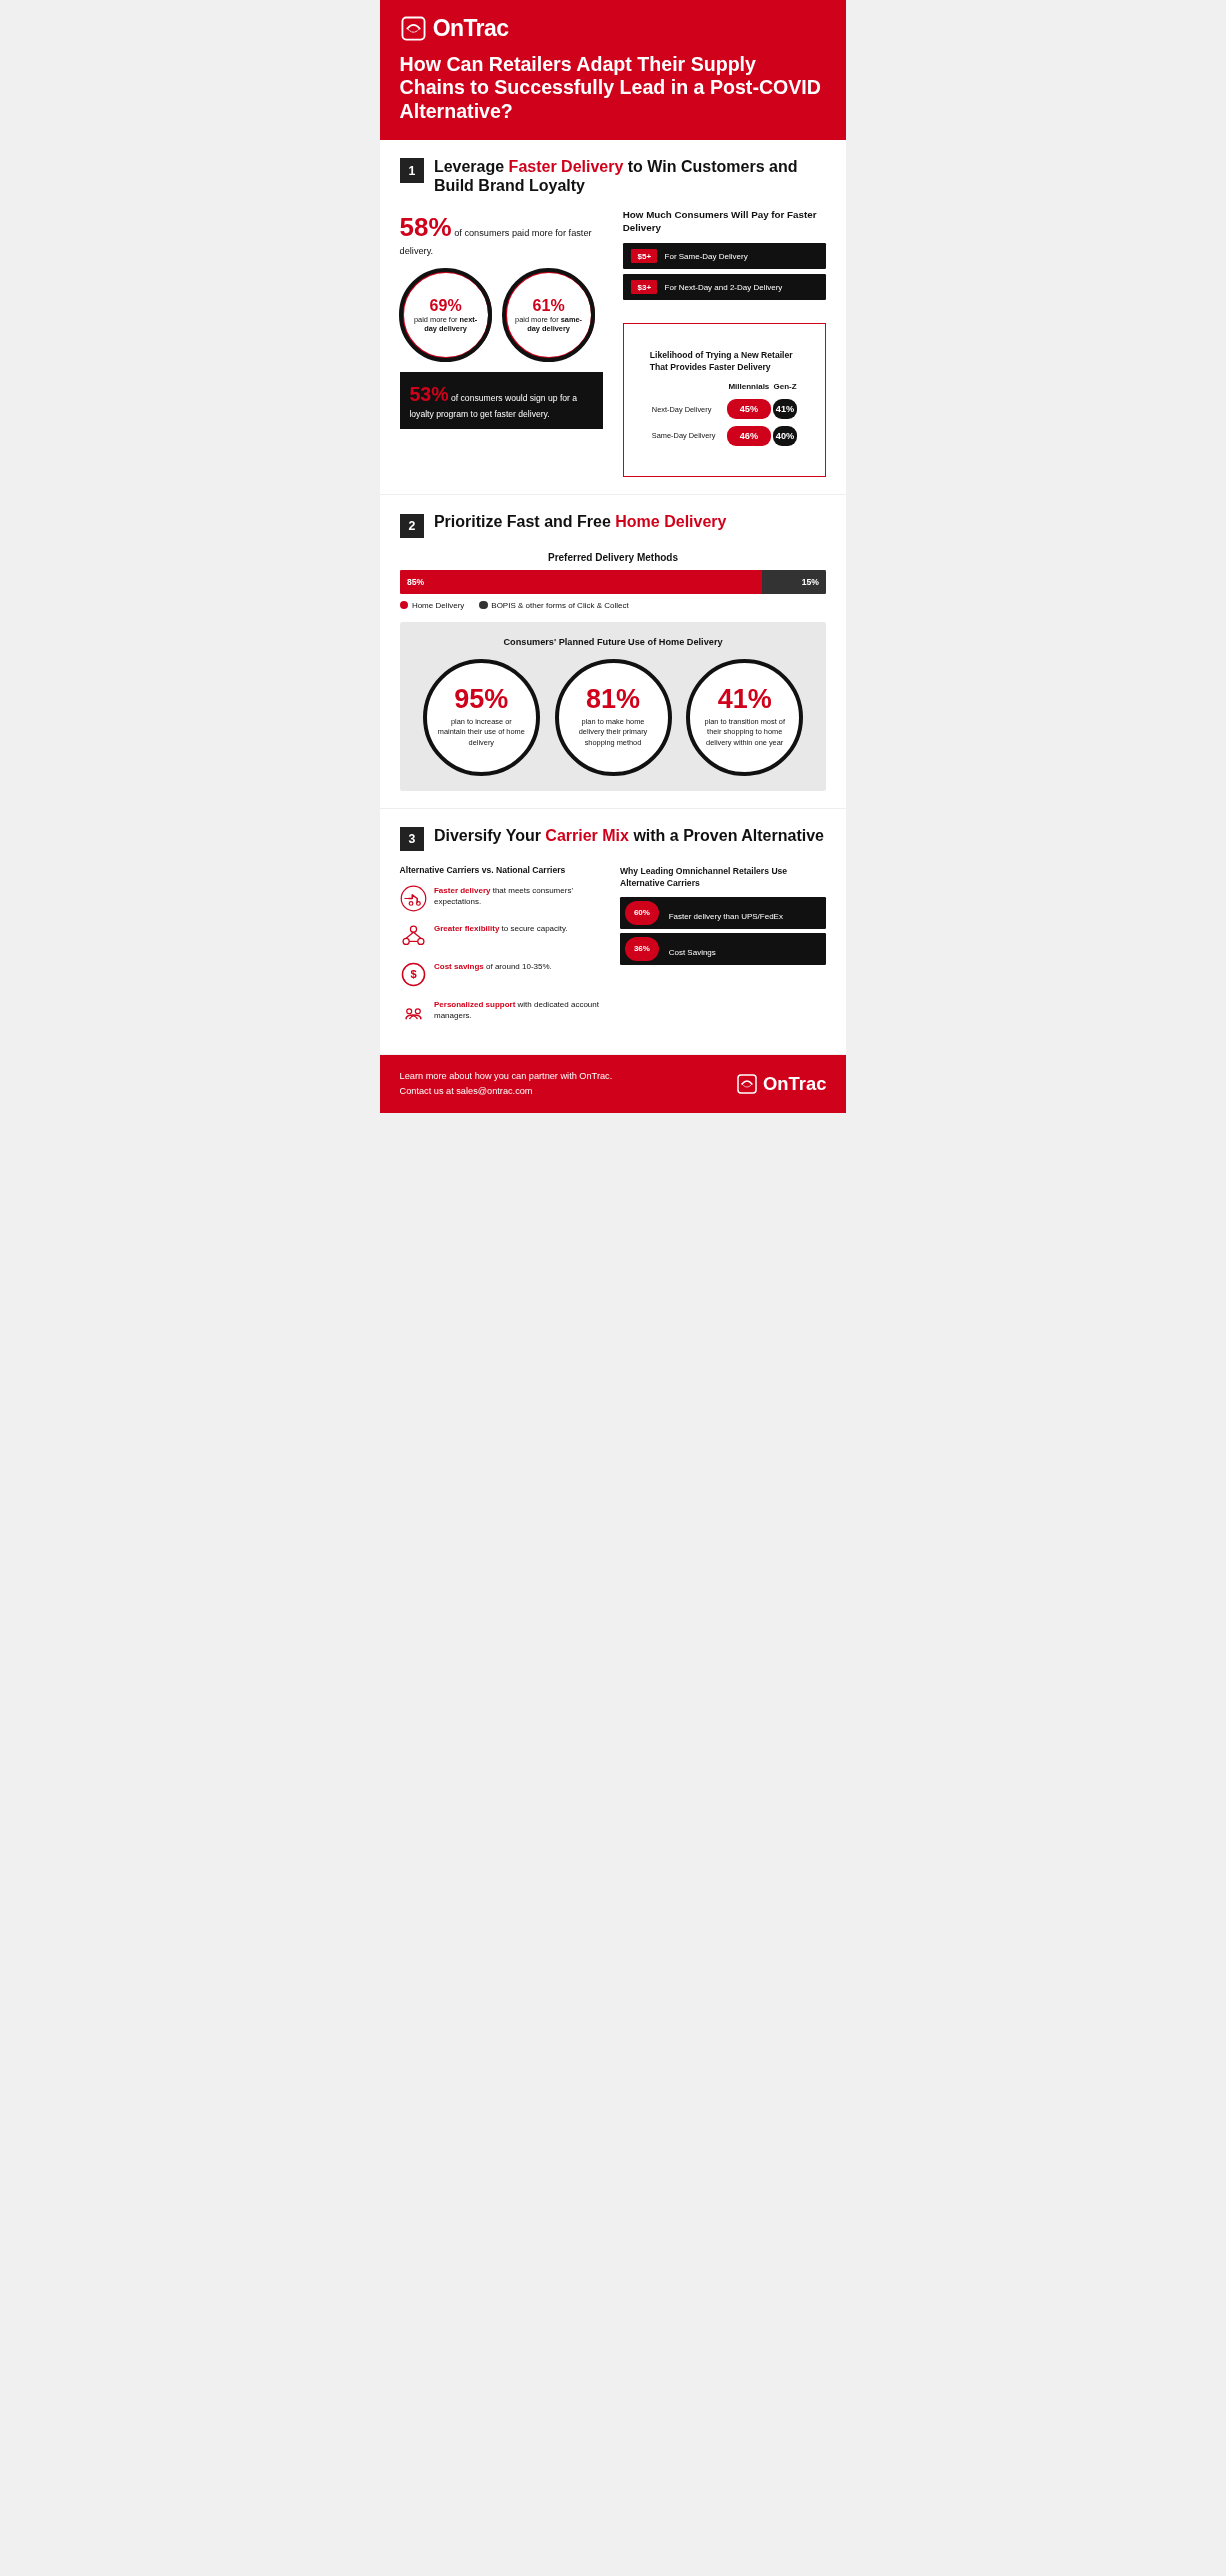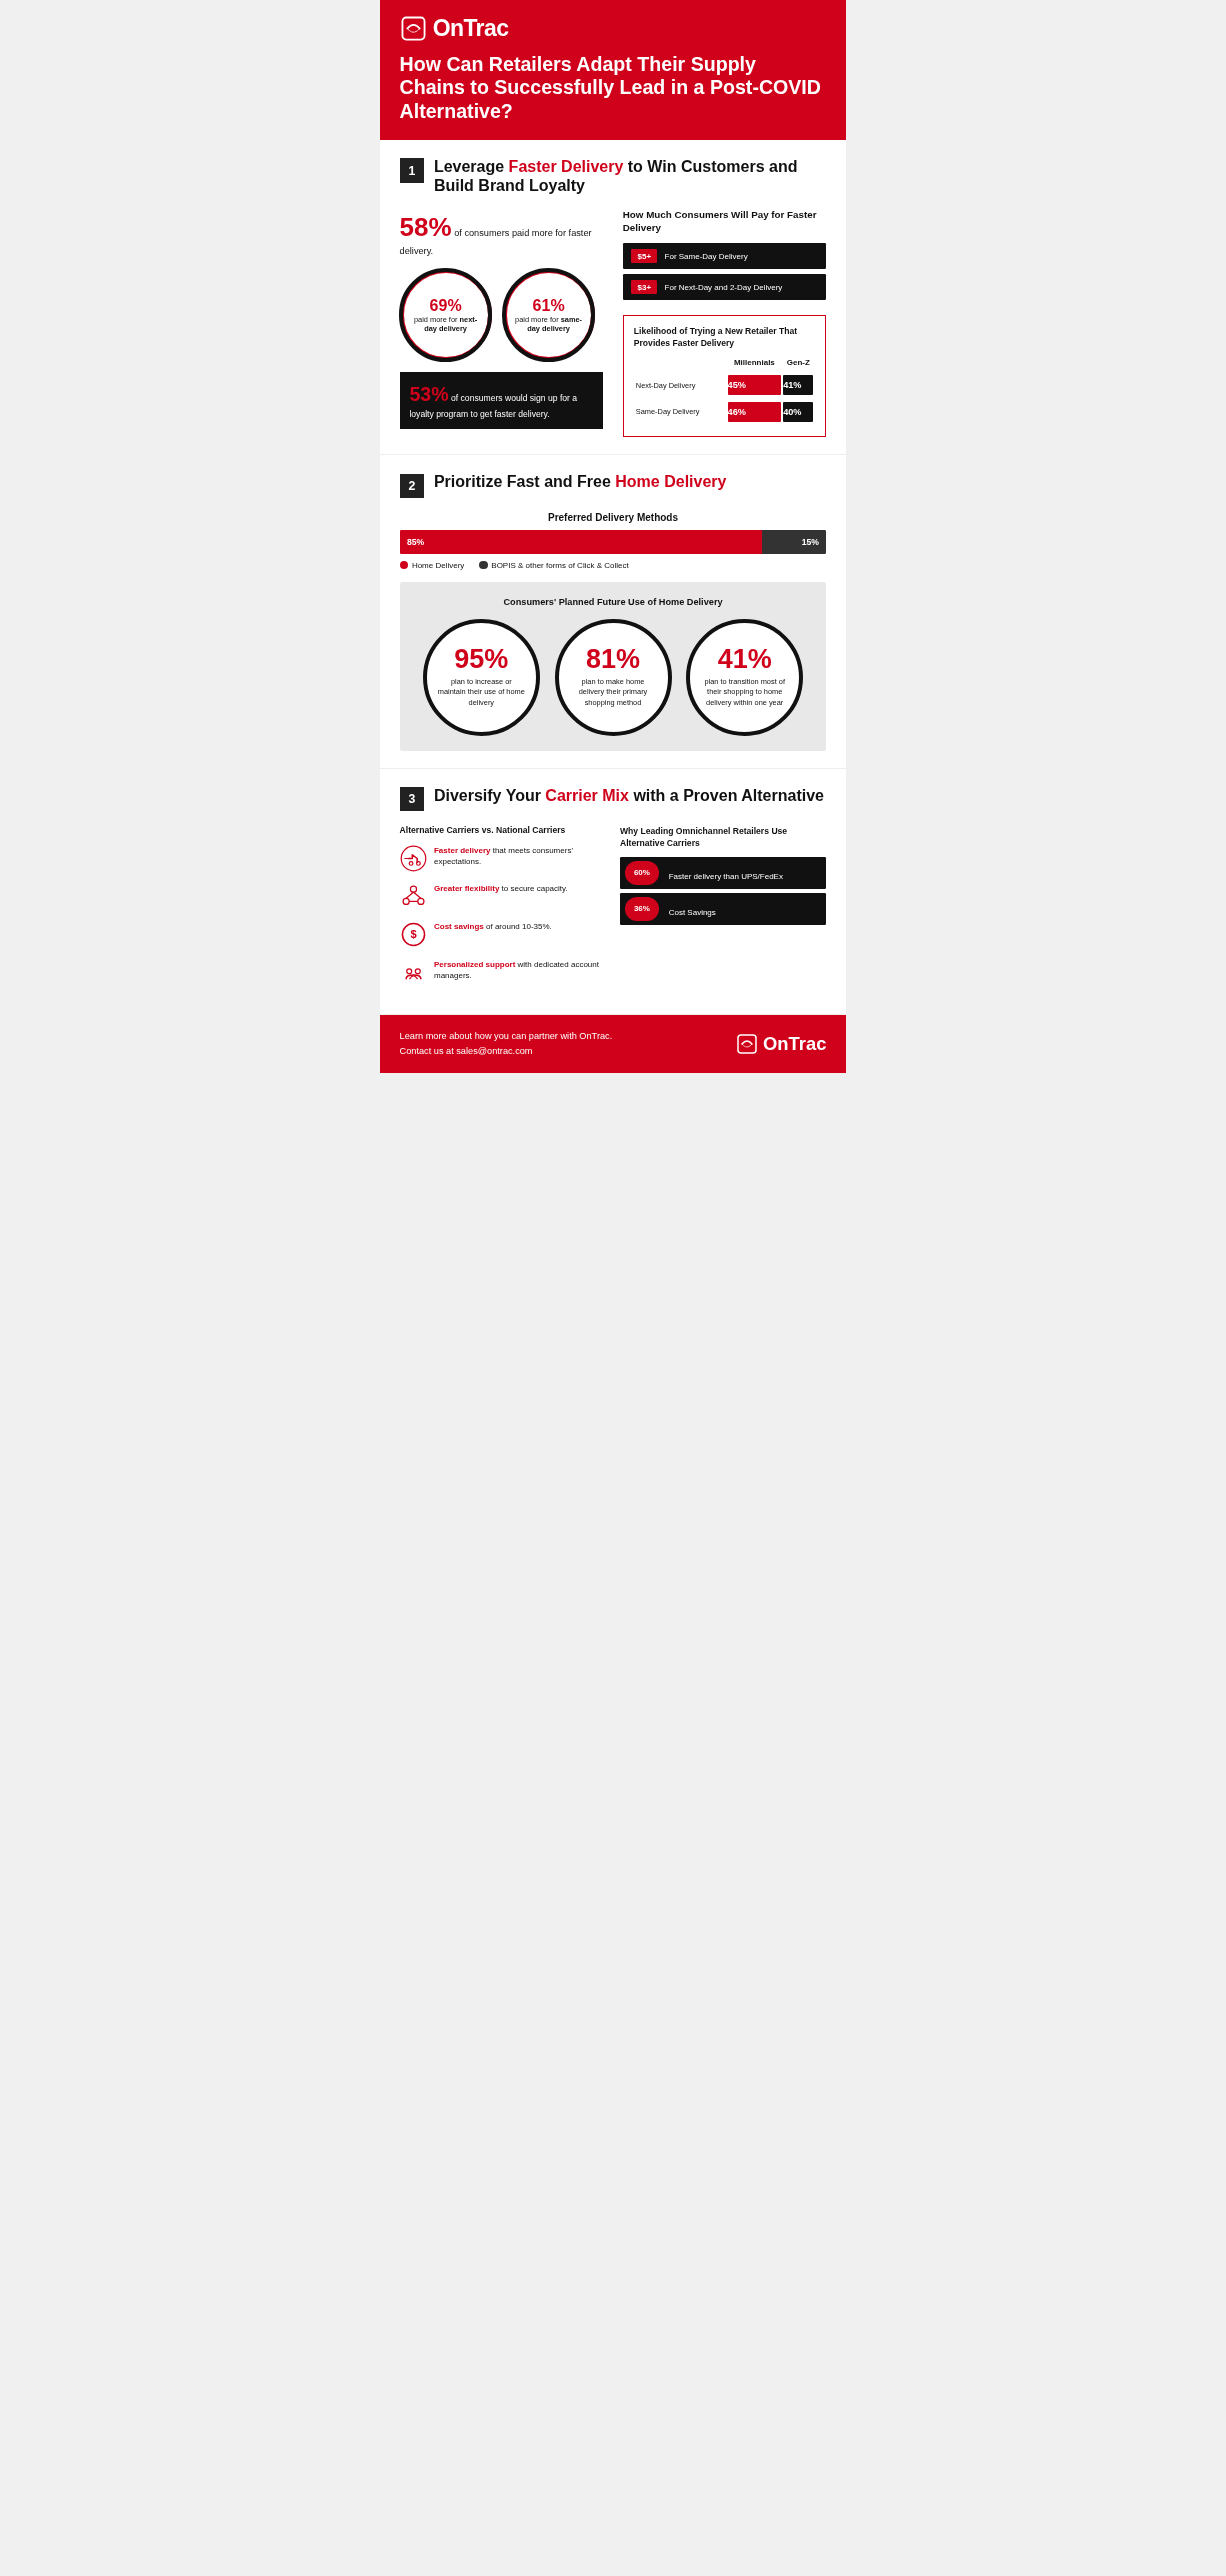--- a/index.html
+++ b/index.html
@@ -175,22 +175,22 @@
       white-space: nowrap;
       border-radius: 1.2px;
     }
     .pay-desc {
       font-size: 8px;
       color: white;
     }
 
     .likelihood-box {
       border: 1.2px solid #d0021b;
-      padding: 10px;
-      margin-top: 15px;
+      padding: 26px;
+      margin-top: 23px;
     }
     .likelihood-title {
       font-size: 8.6px;
       font-weight: 700;
       color: #111;
       margin-bottom: 7.4px;
       line-height: 1.3;
     }
     .likelihood-table {
       width: 100%;
@@ -209,26 +209,26 @@
       font-size: 8px;
       color: #111;
       padding: 2.5px 0;
     }
     .likelihood-table td:first-child {
       font-size: 7.4px;
       padding-right: 4.9px;
     }
     .pct-badge {
       display: block;
-      text-align: left;
+      text-align: center;
       padding: 4.9px 0;
       font-weight: 900;
       font-size: 9.2px;
       color: white;
-      border-radius: 1px;
+      border-radius: 9px;
     }
     .pct-badge.red { background: #d0021b; }
     .pct-badge.dark { background: #111; }
 
     
     .delivery-chart-title {
       text-align: center;
       font-size: 10px;
       font-weight: 700;
       color: #111;

